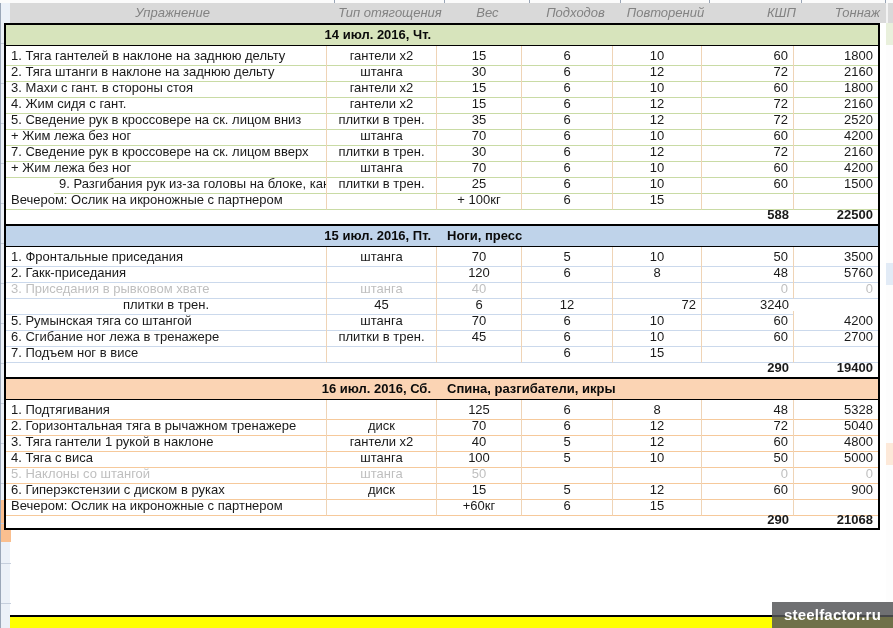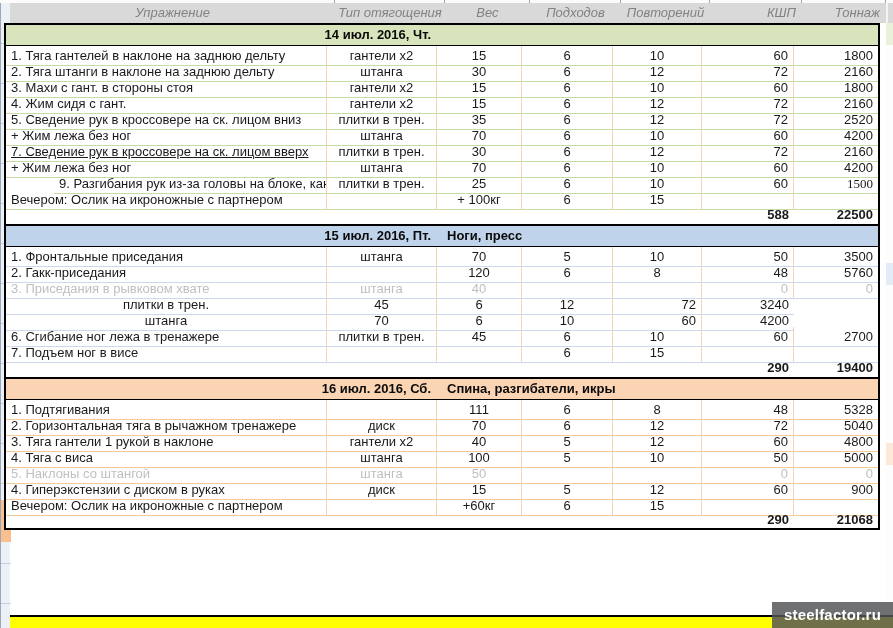--- a/index.html
+++ b/index.html
@@ -163,21 +163,21 @@
         <div class="row">
           <div class="c a-left" style="border-bottom-color: rgb(201, 219, 165);"> + Жим лежа без ног</div>
           <div class="c a-center" style="border-bottom-color: rgb(201, 219, 165);">штанга</div>
           <div class="c a-center" style="border-bottom-color: rgb(201, 219, 165);">70</div>
           <div class="c a-center" style="border-bottom-color: rgb(201, 219, 165);">6</div>
           <div class="c a-center" style="border-bottom-color: rgb(201, 219, 165);">10</div>
           <div class="c a-right" style="border-bottom-color: rgb(201, 219, 165);">60</div>
           <div class="c a-right" style="border-bottom-color: rgb(201, 219, 165);">4200</div>
         </div>
         <div class="row">
-          <div class="c a-left" style="border-bottom-color: rgb(201, 219, 165); text-decoration: underline;">7. Сведение рук в кроссовере на ск. лицом вверх</div>
+          <div class="c a-left" style="border-bottom-color: rgb(201, 219, 165);">7. Сведение рук в кроссовере на ск. лицом вверх</div>
           <div class="c a-center" style="border-bottom-color: rgb(201, 219, 165);">плитки в трен.</div>
           <div class="c a-center" style="border-bottom-color: rgb(201, 219, 165);">30</div>
           <div class="c a-center" style="border-bottom-color: rgb(201, 219, 165);">6</div>
           <div class="c a-center" style="border-bottom-color: rgb(201, 219, 165);">12</div>
           <div class="c a-right" style="border-bottom-color: rgb(201, 219, 165);">72</div>
           <div class="c a-right" style="border-bottom-color: rgb(201, 219, 165);">2160</div>
         </div>
         <div class="row">
           <div class="c a-left" style="border-bottom-color: rgb(201, 219, 165);"> + Жим лежа без ног</div>
           <div class="c a-center" style="border-bottom-color: rgb(201, 219, 165);">штанга</div>
@@ -187,21 +187,21 @@
           <div class="c a-right" style="border-bottom-color: rgb(201, 219, 165);">60</div>
           <div class="c a-right" style="border-bottom-color: rgb(201, 219, 165);">4200</div>
         </div>
         <div class="row">
           <div class="c a-left" style="border-bottom-color: rgb(201, 219, 165); margin-left: 48px;">9. Разгибания рук из-за головы на блоке, канат</div>
           <div class="c a-center" style="border-bottom-color: rgb(201, 219, 165);">плитки в трен.</div>
           <div class="c a-center" style="border-bottom-color: rgb(201, 219, 165);">25</div>
           <div class="c a-center" style="border-bottom-color: rgb(201, 219, 165);">6</div>
           <div class="c a-center" style="border-bottom-color: rgb(201, 219, 165);">10</div>
           <div class="c a-right" style="border-bottom-color: rgb(201, 219, 165);">60</div>
-          <div class="c a-right" style="border-bottom-color: rgb(201, 219, 165); font-family: Liberation Serif, serif;">1500</div>
+          <div class="c a-right" style="border-bottom-color: rgb(201, 219, 165);">1500</div>
         </div>
         <div class="row">
           <div class="c a-left" style="border-bottom-color: rgb(201, 219, 165);">Вечером: Ослик на икроножные с партнером</div>
           <div class="c a-center" style="border-bottom-color: rgb(201, 219, 165);"></div>
           <div class="c a-center" style="border-bottom-color: rgb(201, 219, 165);">+ 100кг</div>
           <div class="c a-center" style="border-bottom-color: rgb(201, 219, 165);">6</div>
           <div class="c a-center" style="border-bottom-color: rgb(201, 219, 165);">15</div>
           <div class="c a-right" style="border-bottom-color: rgb(201, 219, 165);"></div>
           <div class="c a-right" style="border-bottom-color: rgb(201, 219, 165);"></div>
         </div>
@@ -249,20 +249,21 @@
         </div>
         <div class="row">
           <div class="c a-center" style="border-bottom-color: rgb(203, 217, 236);">плитки в трен.</div>
           <div class="c a-center" style="border-bottom-color: rgb(203, 217, 236);">45</div>
           <div class="c a-center" style="border-bottom-color: rgb(203, 217, 236);">6</div>
           <div class="c a-center" style="border-bottom-color: rgb(203, 217, 236);">12</div>
           <div class="c a-right" style="border-bottom-color: rgb(203, 217, 236);">72</div>
           <div class="c a-right" style="border-bottom-color: rgb(203, 217, 236);">3240</div>
         </div>
         <div class="row">
+          <div class="c a-left" style="border-bottom-color: rgb(203, 217, 236);">5. Румынская тяга со штангой</div>
           <div class="c a-center" style="border-bottom-color: rgb(203, 217, 236);">штанга</div>
           <div class="c a-center" style="border-bottom-color: rgb(203, 217, 236);">70</div>
           <div class="c a-center" style="border-bottom-color: rgb(203, 217, 236);">6</div>
           <div class="c a-center" style="border-bottom-color: rgb(203, 217, 236);">10</div>
           <div class="c a-right" style="border-bottom-color: rgb(203, 217, 236);">60</div>
           <div class="c a-right" style="border-bottom-color: rgb(203, 217, 236);">4200</div>
         </div>
         <div class="row">
           <div class="c a-left" style="border-bottom-color: rgb(203, 217, 236);">6. Сгибание ног лежа в тренажере</div>
           <div class="c a-center" style="border-bottom-color: rgb(203, 217, 236);">плитки в трен.</div>
@@ -292,21 +293,21 @@
         </div>
       </div>
       <div class="block">
         <div class="sec-hdr" style="background: rgb(251, 212, 180);">
           <span class="sh-date">16 июл. 2016, Сб.</span>
           <span class="sh-muscles">Спина, разгибатели, икры</span>
         </div>
         <div class="row">
           <div class="c a-left" style="border-bottom-color: rgb(246, 201, 155);">1. Подтягивания</div>
           <div class="c a-center" style="border-bottom-color: rgb(246, 201, 155);"></div>
-          <div class="c a-center" style="border-bottom-color: rgb(246, 201, 155);">111</div>
+          <div class="c a-center" style="border-bottom-color: rgb(246, 201, 155);">125</div>
           <div class="c a-center" style="border-bottom-color: rgb(246, 201, 155);">6</div>
           <div class="c a-center" style="border-bottom-color: rgb(246, 201, 155);">8</div>
           <div class="c a-right" style="border-bottom-color: rgb(246, 201, 155);">48</div>
           <div class="c a-right" style="border-bottom-color: rgb(246, 201, 155);">5328</div>
         </div>
         <div class="row">
           <div class="c a-left" style="border-bottom-color: rgb(246, 201, 155);">2. Горизонтальная тяга в рычажном тренажере</div>
           <div class="c a-center" style="border-bottom-color: rgb(246, 201, 155);">диск</div>
           <div class="c a-center" style="border-bottom-color: rgb(246, 201, 155);">70</div>
           <div class="c a-center" style="border-bottom-color: rgb(246, 201, 155);">6</div>
@@ -335,21 +336,21 @@
         <div class="row dim">
           <div class="c a-left" style="border-bottom-color: rgb(246, 201, 155);">5. Наклоны со штангой</div>
           <div class="c a-center" style="border-bottom-color: rgb(246, 201, 155);">штанга</div>
           <div class="c a-center" style="border-bottom-color: rgb(246, 201, 155);">50</div>
           <div class="c a-center" style="border-bottom-color: rgb(246, 201, 155);"></div>
           <div class="c a-center" style="border-bottom-color: rgb(246, 201, 155);"></div>
           <div class="c a-right" style="border-bottom-color: rgb(246, 201, 155);">0</div>
           <div class="c a-right" style="border-bottom-color: rgb(246, 201, 155);">0</div>
         </div>
         <div class="row">
-          <div class="c a-left" style="border-bottom-color: rgb(246, 201, 155);">4. Гиперэкстензии с диском в руках</div>
+          <div class="c a-left" style="border-bottom-color: rgb(246, 201, 155);">6. Гиперэкстензии с диском в руках</div>
           <div class="c a-center" style="border-bottom-color: rgb(246, 201, 155);">диск</div>
           <div class="c a-center" style="border-bottom-color: rgb(246, 201, 155);">15</div>
           <div class="c a-center" style="border-bottom-color: rgb(246, 201, 155);">5</div>
           <div class="c a-center" style="border-bottom-color: rgb(246, 201, 155);">12</div>
           <div class="c a-right" style="border-bottom-color: rgb(246, 201, 155);">60</div>
           <div class="c a-right" style="border-bottom-color: rgb(246, 201, 155);">900</div>
         </div>
         <div class="row">
           <div class="c a-left" style="border-bottom-color: rgb(246, 201, 155);">Вечером: Ослик на икроножные с партнером</div>
           <div class="c a-center" style="border-bottom-color: rgb(246, 201, 155);"></div>

